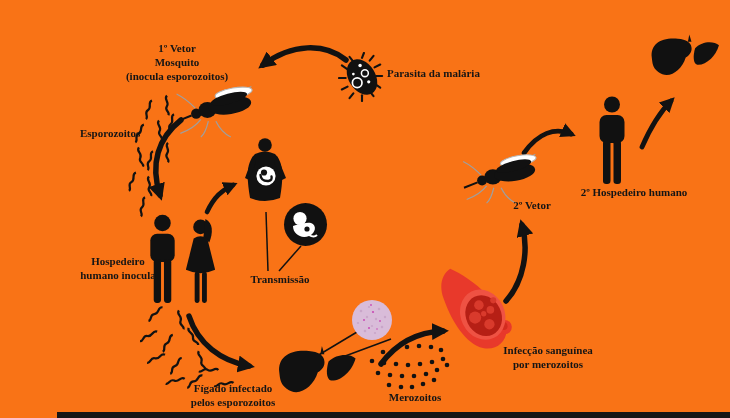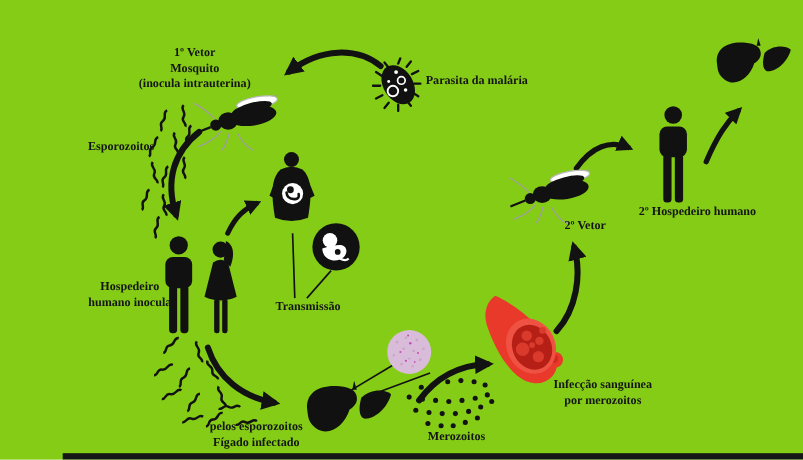--- a/index.html
+++ b/index.html
@@ -1,16 +1,16 @@
 <!DOCTYPE html>
 <html><head>
 <meta charset="utf-8">
 <style>
   html,body{margin:0;padding:0;background:#fff;}
-  .stage{position:relative;width:730px;height:418px;background:#84cc16;overflow:hidden;
+  .stage{position:relative;width:730px;height:418px;background:#f97316;overflow:hidden;
          font-family:"Liberation Serif","DejaVu Serif",serif;}
   .abs{position:absolute;}
   .lbl{position:absolute;font-weight:700;font-size:11px;line-height:14px;color:#151515;
        text-align:center;white-space:nowrap;}
   .lbl.left{text-align:left;}
   .lbl .ln{display:block;}
   .bottom-bar{position:absolute;left:57px;top:412px;width:673px;height:6px;background:#161616;}
   svg{display:block;}
 </style>
 </head>
@@ -247,39 +247,39 @@
 
   <svg class="abs" style="left:648px;top:33px" width="74" height="52" viewBox="0 0 100 72">
     <path d="M56,2 L59,12 L54,12 Z" fill="#111"></path>
     <path d="M4,34 C2,16 16,6 40,8 C52,9 58,13 59,20 C60,26 56,31 51,34 C45,53 27,65 13,54 C5,48 5,42 4,34 Z" fill="#111"></path>
     <path d="M64,21 C74,11 90,11 97,17 C93,32 79,45 67,44 C61,42 61,31 64,21 Z" fill="#111"></path>
   </svg>
 
   <div class="lbl" style="left:112px;top:41px;width:130px">
     <span class="ln">1º Vetor</span>
     <span class="ln">Mosquito</span>
-    <span class="ln">(inocula intrauterina)</span>
+    <span class="ln">(inocula esporozoitos)</span>
   </div>
 
   <div class="lbl left" style="left:387px;top:66px">Parasita da malária</div>
 
   <div class="lbl left" style="left:80px;top:126px">Esporozoitos</div>
 
   <div class="lbl" style="left:62px;top:254px;width:112px">
     <span class="ln">Hospedeiro</span>
     <span class="ln">humano inocula</span>
   </div>
 
   <div class="lbl" style="left:227px;top:272px;width:106px">
     <span class="ln">Transmissão</span>
   </div>
 
   <div class="lbl" style="left:172px;top:381px;width:122px">
+    <span class="ln">Fígado infectado</span>
     <span class="ln">pelos esporozoitos</span>
-    <span class="ln">Fígado infectado</span>
   </div>
 
   <div class="lbl" style="left:378px;top:390px;width:74px">Merozoitos</div>
 
   <div class="lbl" style="left:497px;top:343px;width:102px">
     <span class="ln">Infecção sanguínea</span>
     <span class="ln">por merozoitos</span>
   </div>
 
   <div class="lbl" style="left:506px;top:198px;width:52px">2º Vetor</div>

